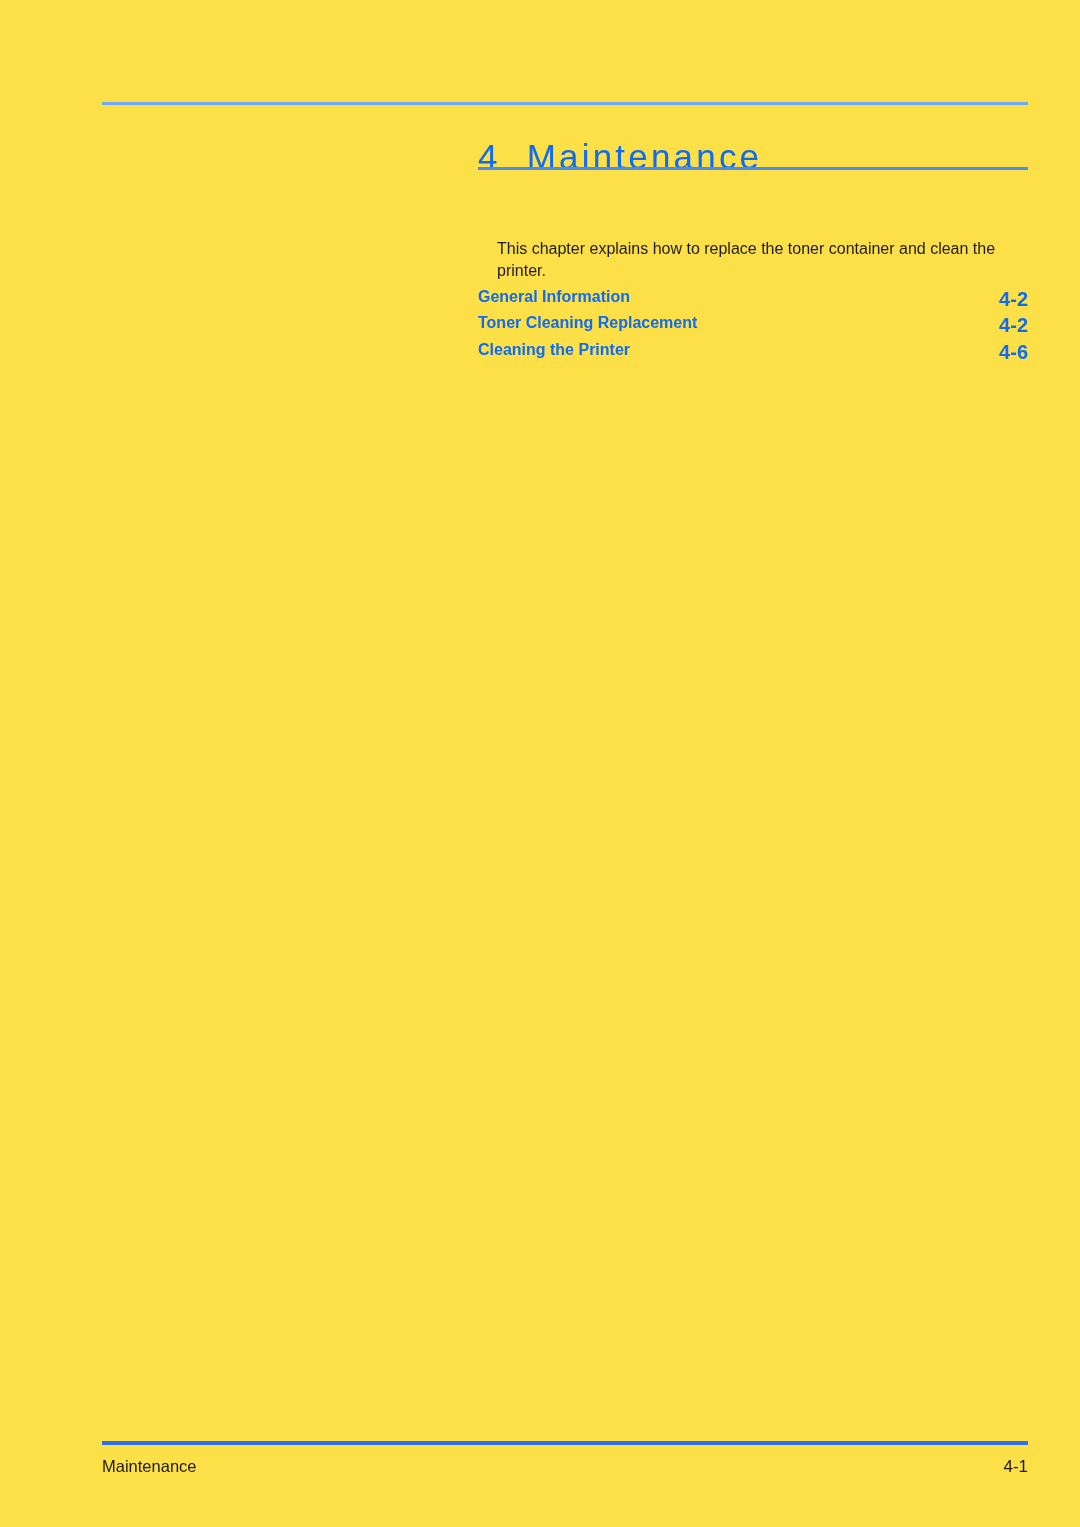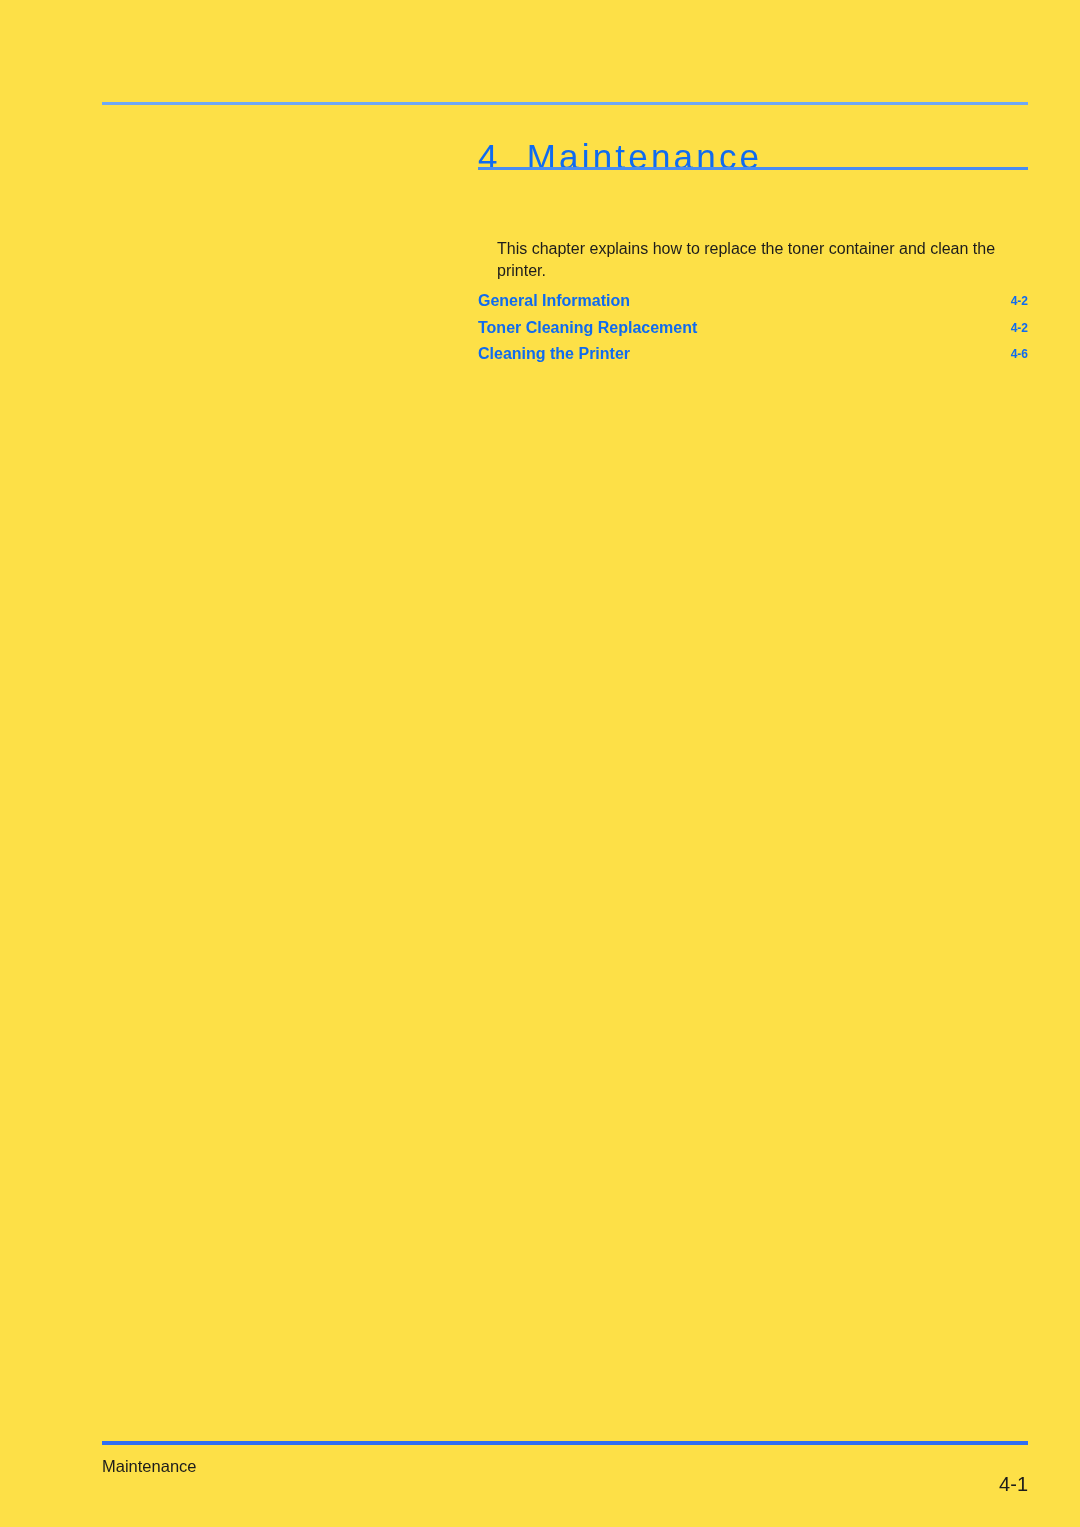--- a/index.html
+++ b/index.html
@@ -70,34 +70,34 @@
 
   
   .toc {
     position: absolute;
     left: 478px;
     top: 288px;
     width: 550px;
   }
   .toc-row {
     display: flex;
-    align-items: center;
+    align-items: flex-start;
     justify-content: space-between;
     height: 26.4px;
     color: #0f6bf0;
     font-size: 16px;
     font-weight: bold;
   }
   .toc-label {
     white-space: nowrap;
   }
   .toc-page {
     white-space: nowrap;
     text-align: right;
-    font-size: 12px;
+    font-size: 20px;
   }
 
   
   .footer-rule {
     position: absolute;
     left: 102px;
     top: 1441px;
     width: 926px;
     height: 4px;
     background: #2f6ff2;
@@ -108,23 +108,22 @@
     top: 1457px;
     font-size: 16.5px;
     color: #1c1c1c;
   }
   .footer-right {
     position: absolute;
     left: 828px;
     top: 1457px;
     width: 200px;
     text-align: right;
-    font-size: 20px;
+    font-size: 17px;
     color: #1c1c1c;
-    margin-top: 16px;
   }
 </style>
 </head>
 <body>
 
 <div class="page">
 
   <div class="header-rule-top"></div>
 
   <h1 class="chapter-title">

